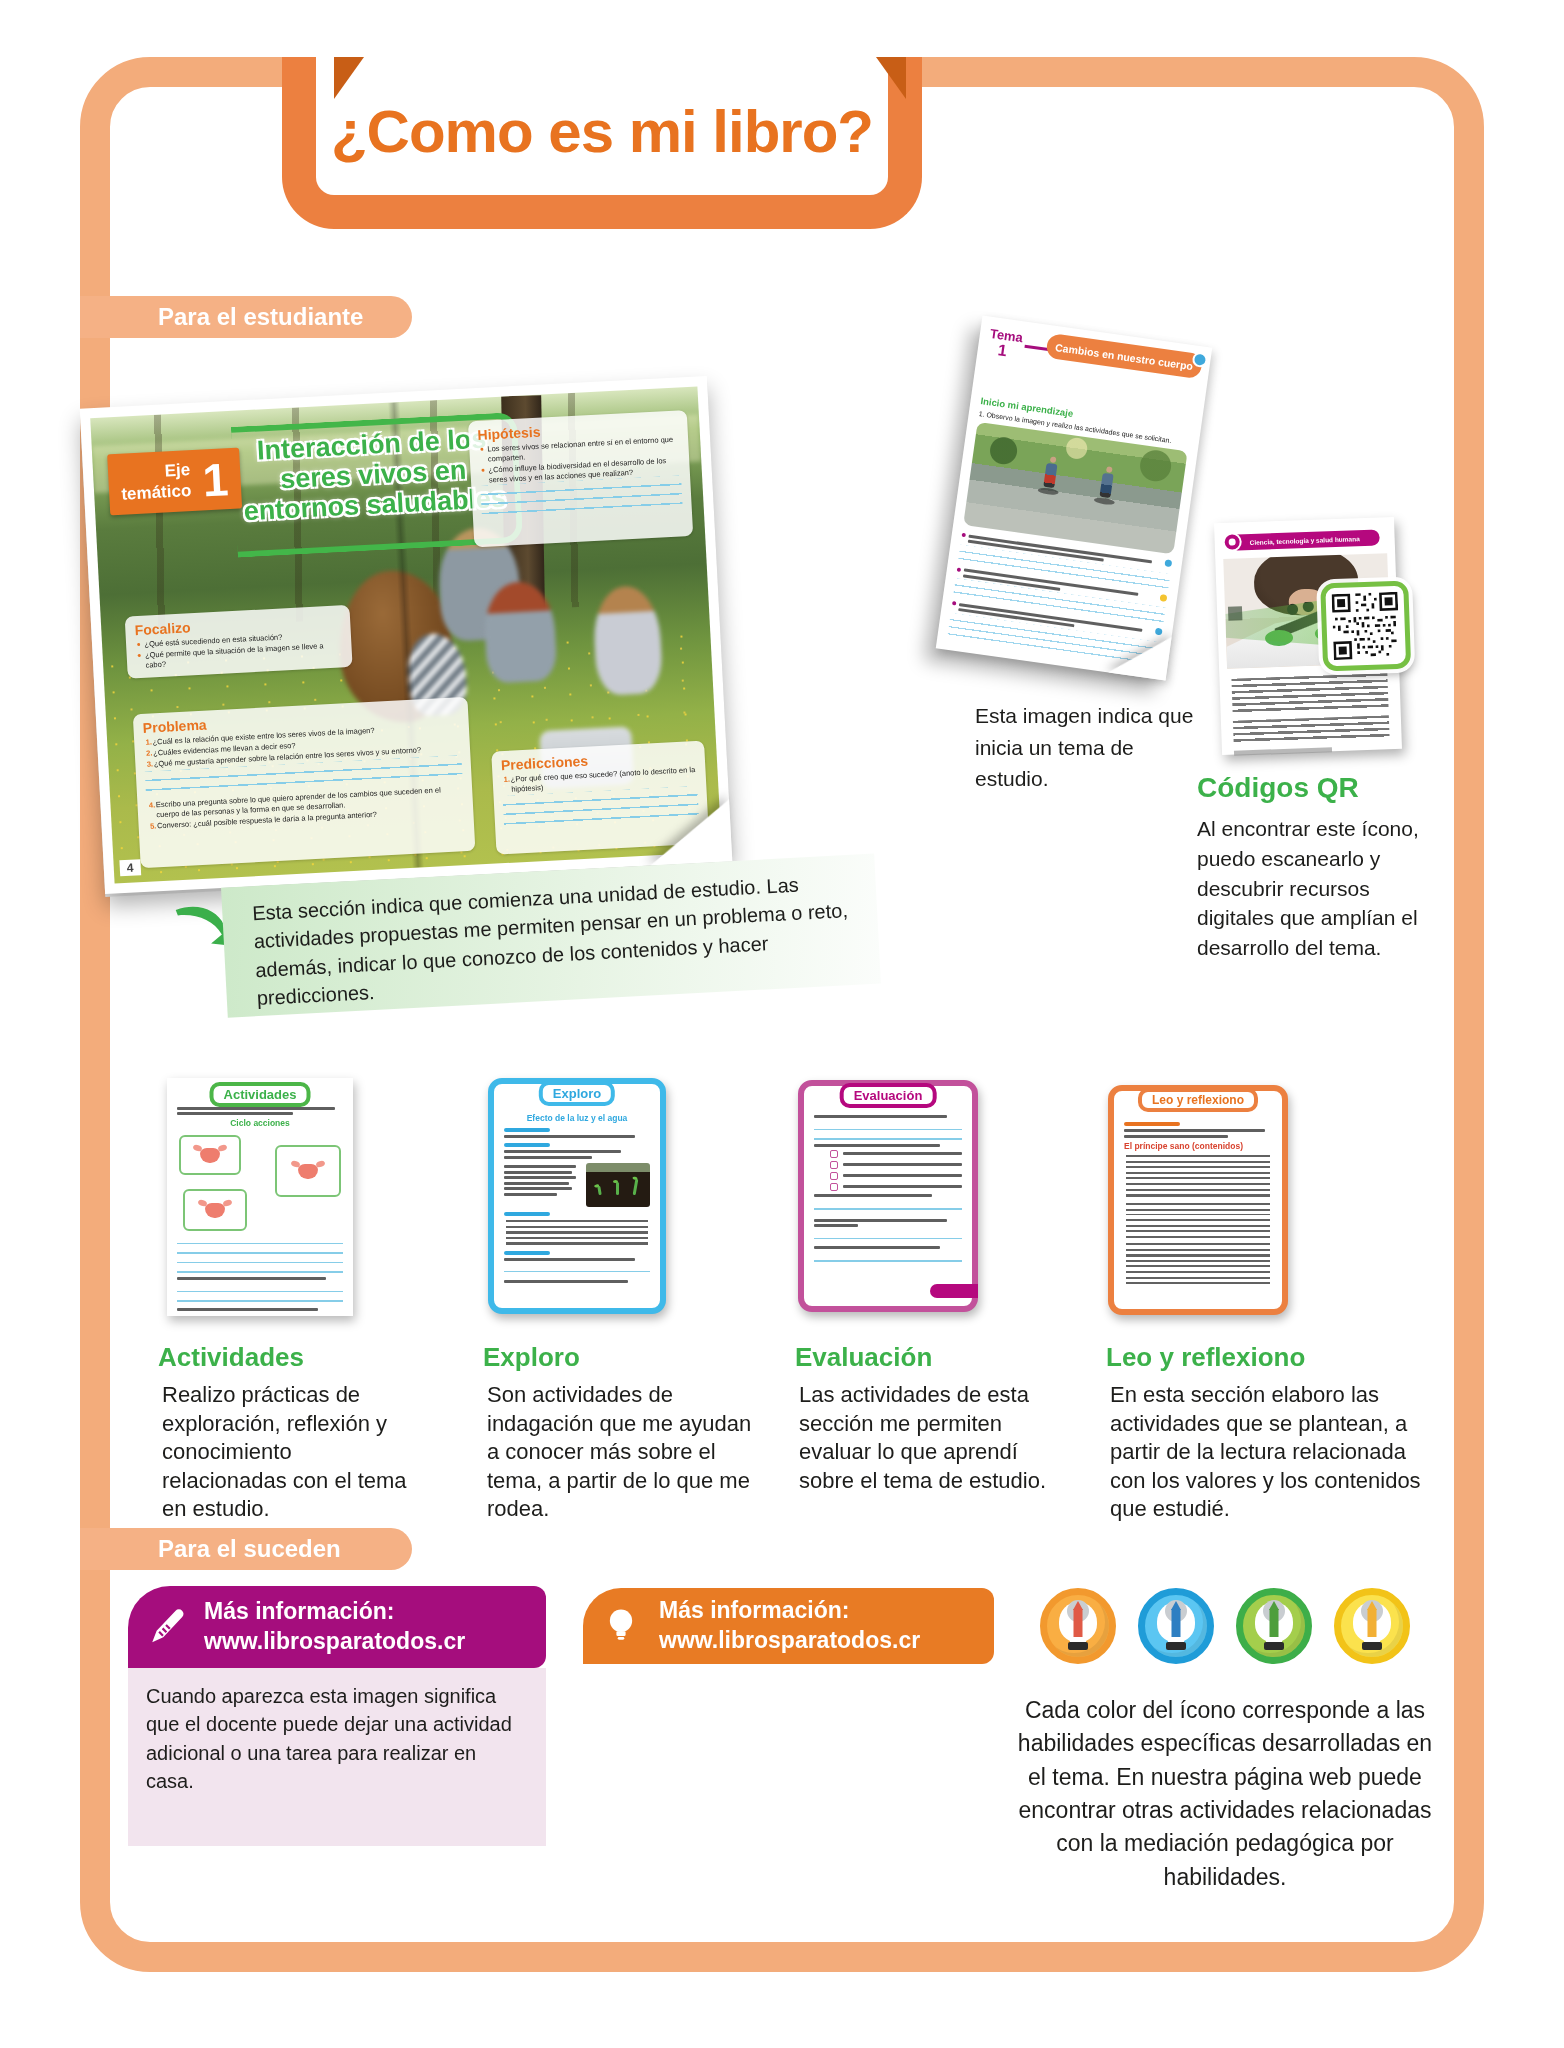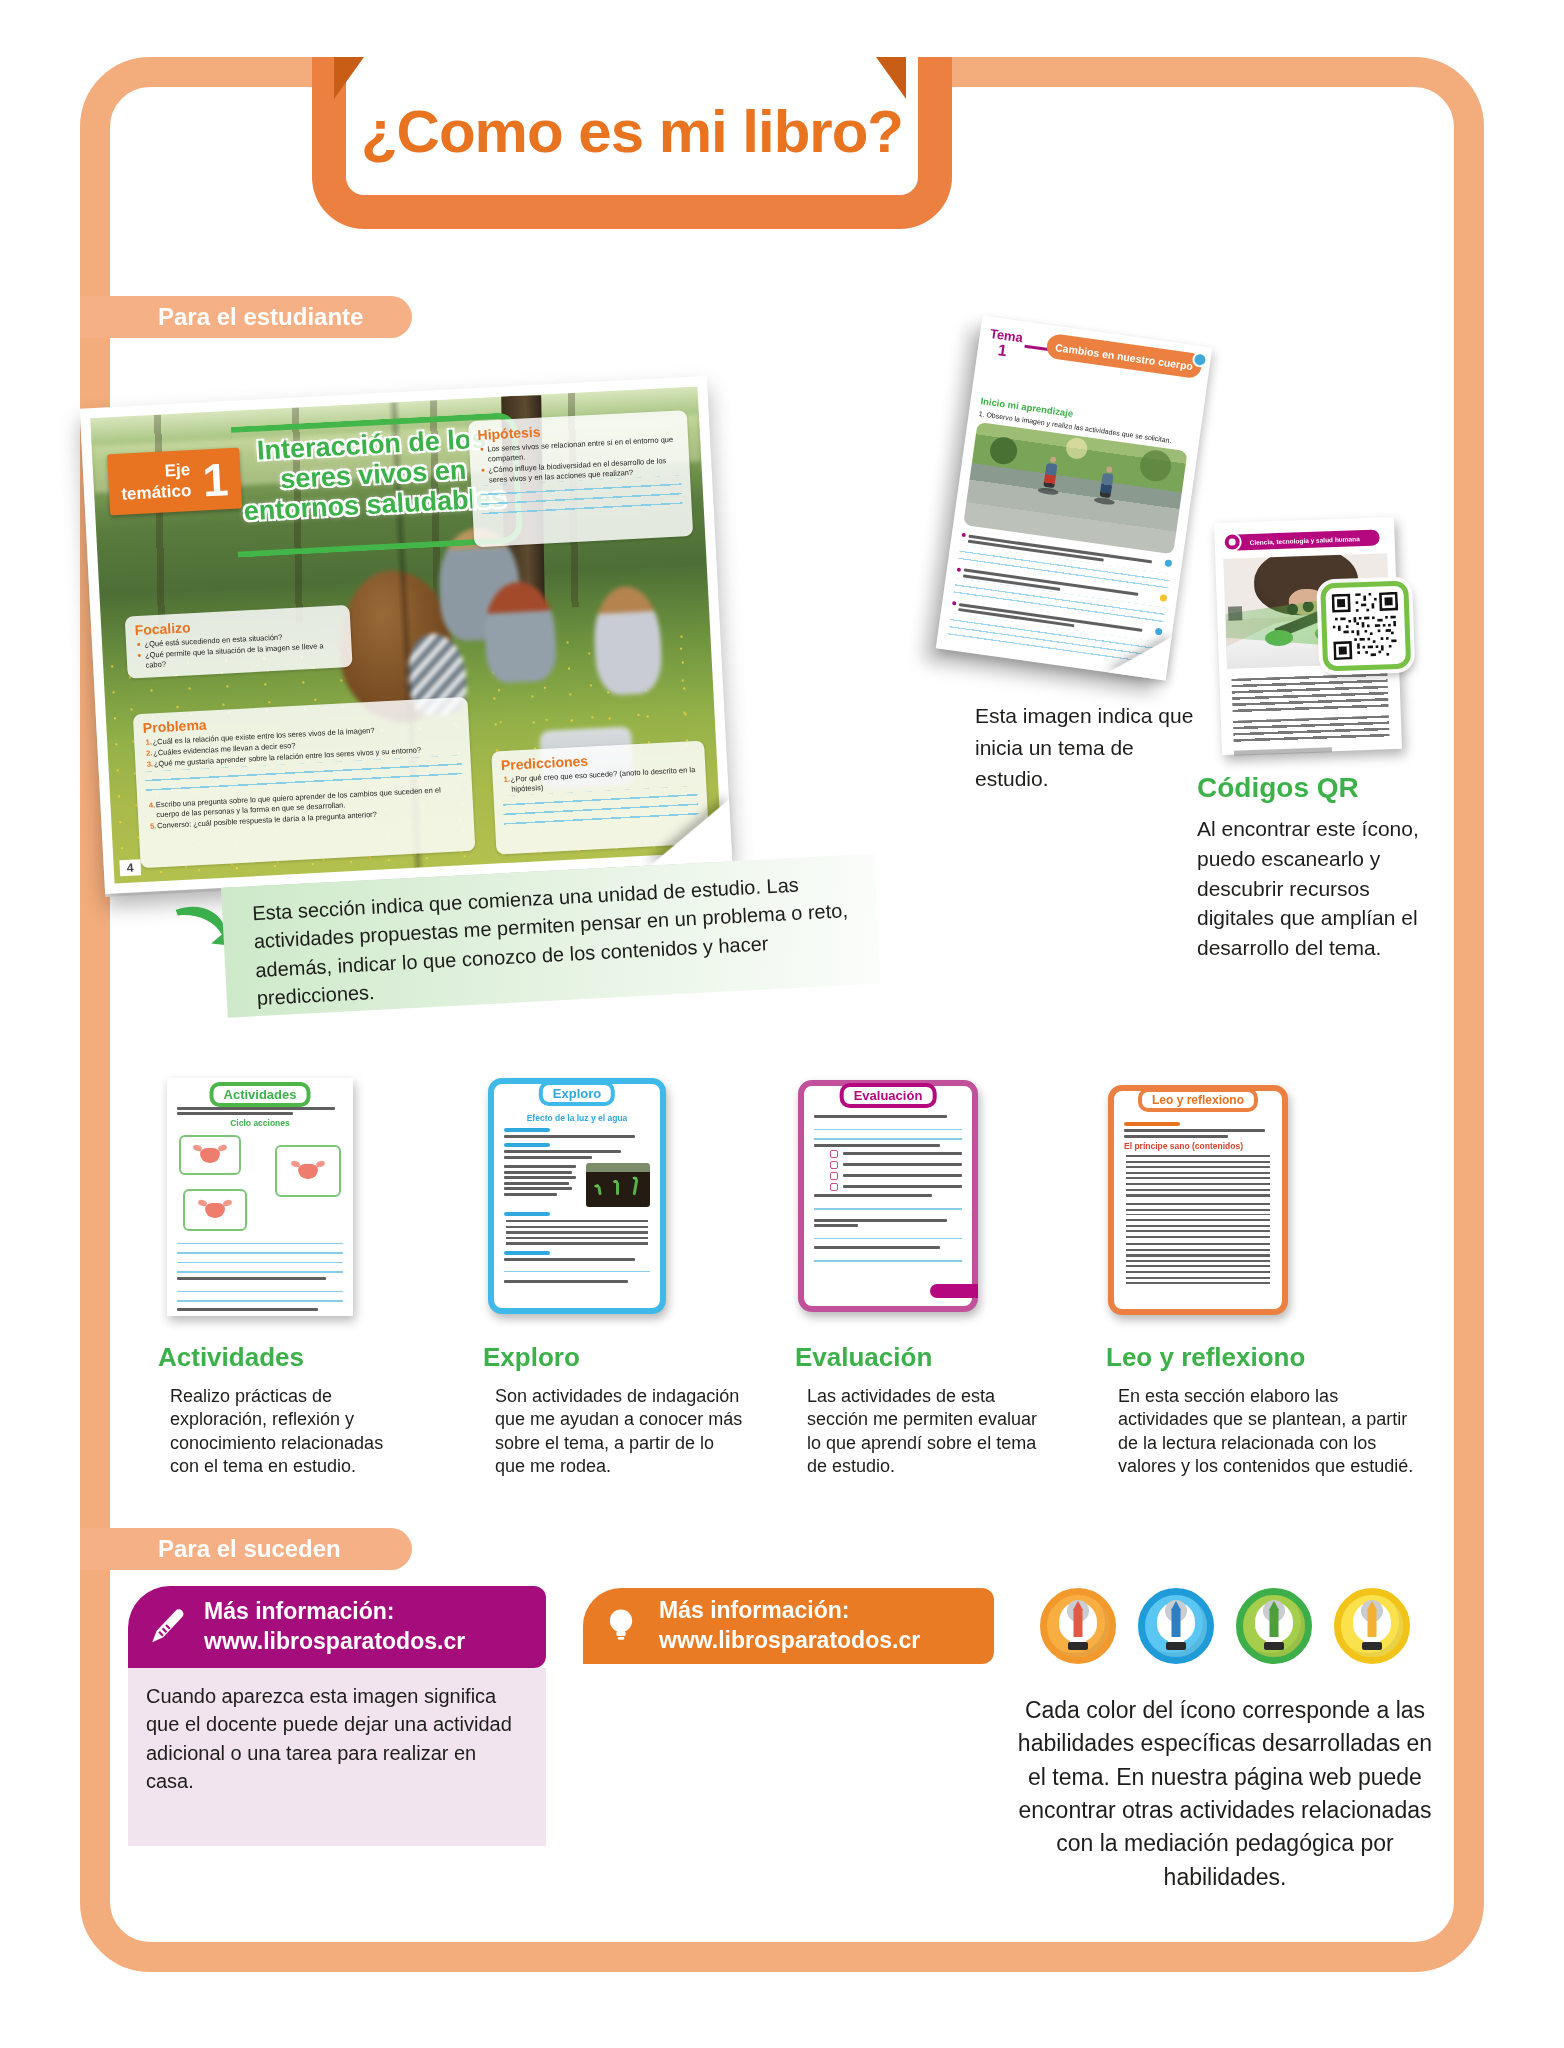--- a/index.html
+++ b/index.html
@@ -3,21 +3,21 @@
 <meta charset="utf-8">
 <style>
   html,body{margin:0;padding:0;background:#fff;}
   #page{position:relative;width:1564px;height:2048px;background:#fff;overflow:hidden;
         font-family:"Liberation Sans",sans-serif;color:#1d1d1b;}
   #page *{box-sizing:border-box;}
 
   
   #frame{position:absolute;left:80px;top:57px;width:1404px;height:1915px;
          border:30px solid var(--frame,#F3AC7B);border-radius:70px;}
-  #banner{position:absolute;left:312px;top:57px;width:640px;height:172px;background:#fff;
+  #banner{position:absolute;left:282px;top:57px;width:640px;height:172px;background:#fff;
           border-left:34px solid var(--banner,#EC8040);border-right:34px solid var(--banner,#EC8040);
           border-bottom:34px solid var(--banner,#EC8040);border-radius:0 0 52px 52px;
           display:flex;align-items:center;justify-content:center;}
   .fold{position:absolute;width:0;height:0;}
   #fold-l{left:334px;top:57px;border-top:42px solid var(--banner_dark,#C85E16);border-right:30px solid transparent;}
   #fold-r{left:876px;top:57px;border-top:42px solid var(--banner_dark,#C85E16);border-left:30px solid transparent;}
   #main-title{font-size:60px;font-weight:bold;color:var(--title,#E87320);letter-spacing:-1px;padding-top:10px;}
 
   .badge{position:absolute;left:80px;width:332px;height:42px;background:var(--badge,#F5B185);
          border-radius:0 21px 21px 0;color:#fff;font-weight:bold;font-size:24px;
@@ -185,21 +185,21 @@
   .sp::before{content:"";position:absolute;top:-2px;left:-3px;width:5px;height:3px;background:#6cc24a;border-radius:50%;}
   .sp1{left:12px;transform:rotate(-10deg);height:9px;} .sp2{left:30px;} .sp3{left:48px;transform:rotate(10deg);height:16px;}
   .cbrow{display:flex;gap:5px;align-items:center;margin:3px 0 3px 16px;}
   .cb{width:8px;height:8px;border:1.5px solid #C2519B;border-radius:2px;flex:none;}
   .ev-tab{position:absolute;right:-6px;bottom:8px;width:48px;height:14px;background:#B5087E;border-radius:7px 0 0 7px;}
   .para{background:repeating-linear-gradient(to bottom,#3a3a3a 0 2.3px,transparent 2.3px 5.6px);opacity:.8;margin:4px 2px;}
 
   
   .desc{position:absolute;top:1342px;}
   .desc h3{margin:0 0 8px;font-size:26px;color:var(--green,#3CB14A);}
-  .desc p{margin:12px;font-size:18px;line-height:1.3;}
+  .desc p{margin:4px;font-size:22px;line-height:1.3;}
   #d1{left:158px;width:262px;} #d2{left:483px;width:274px;} #d3{left:795px;width:258px;} #d4{left:1106px;width:334px;}
 
   
   .infobox{position:absolute;}
   #box-magenta{left:128px;top:1586px;width:418px;}
   #box-orange{left:583px;top:1588px;width:411px;}
   .ib-head{position:relative;display:flex;align-items:center;color:#fff;}
   #box-magenta .ib-head{height:82px;background:var(--magenta,#A50D7D);border-radius:42px 12px 12px 0;}
   #box-orange .ib-head{height:76px;background:var(--orange,#E87B24);border-radius:38px 12px 12px 0;}
   .ib-circle{flex:none;width:76px;height:76px;display:flex;align-items:center;justify-content:center;}

